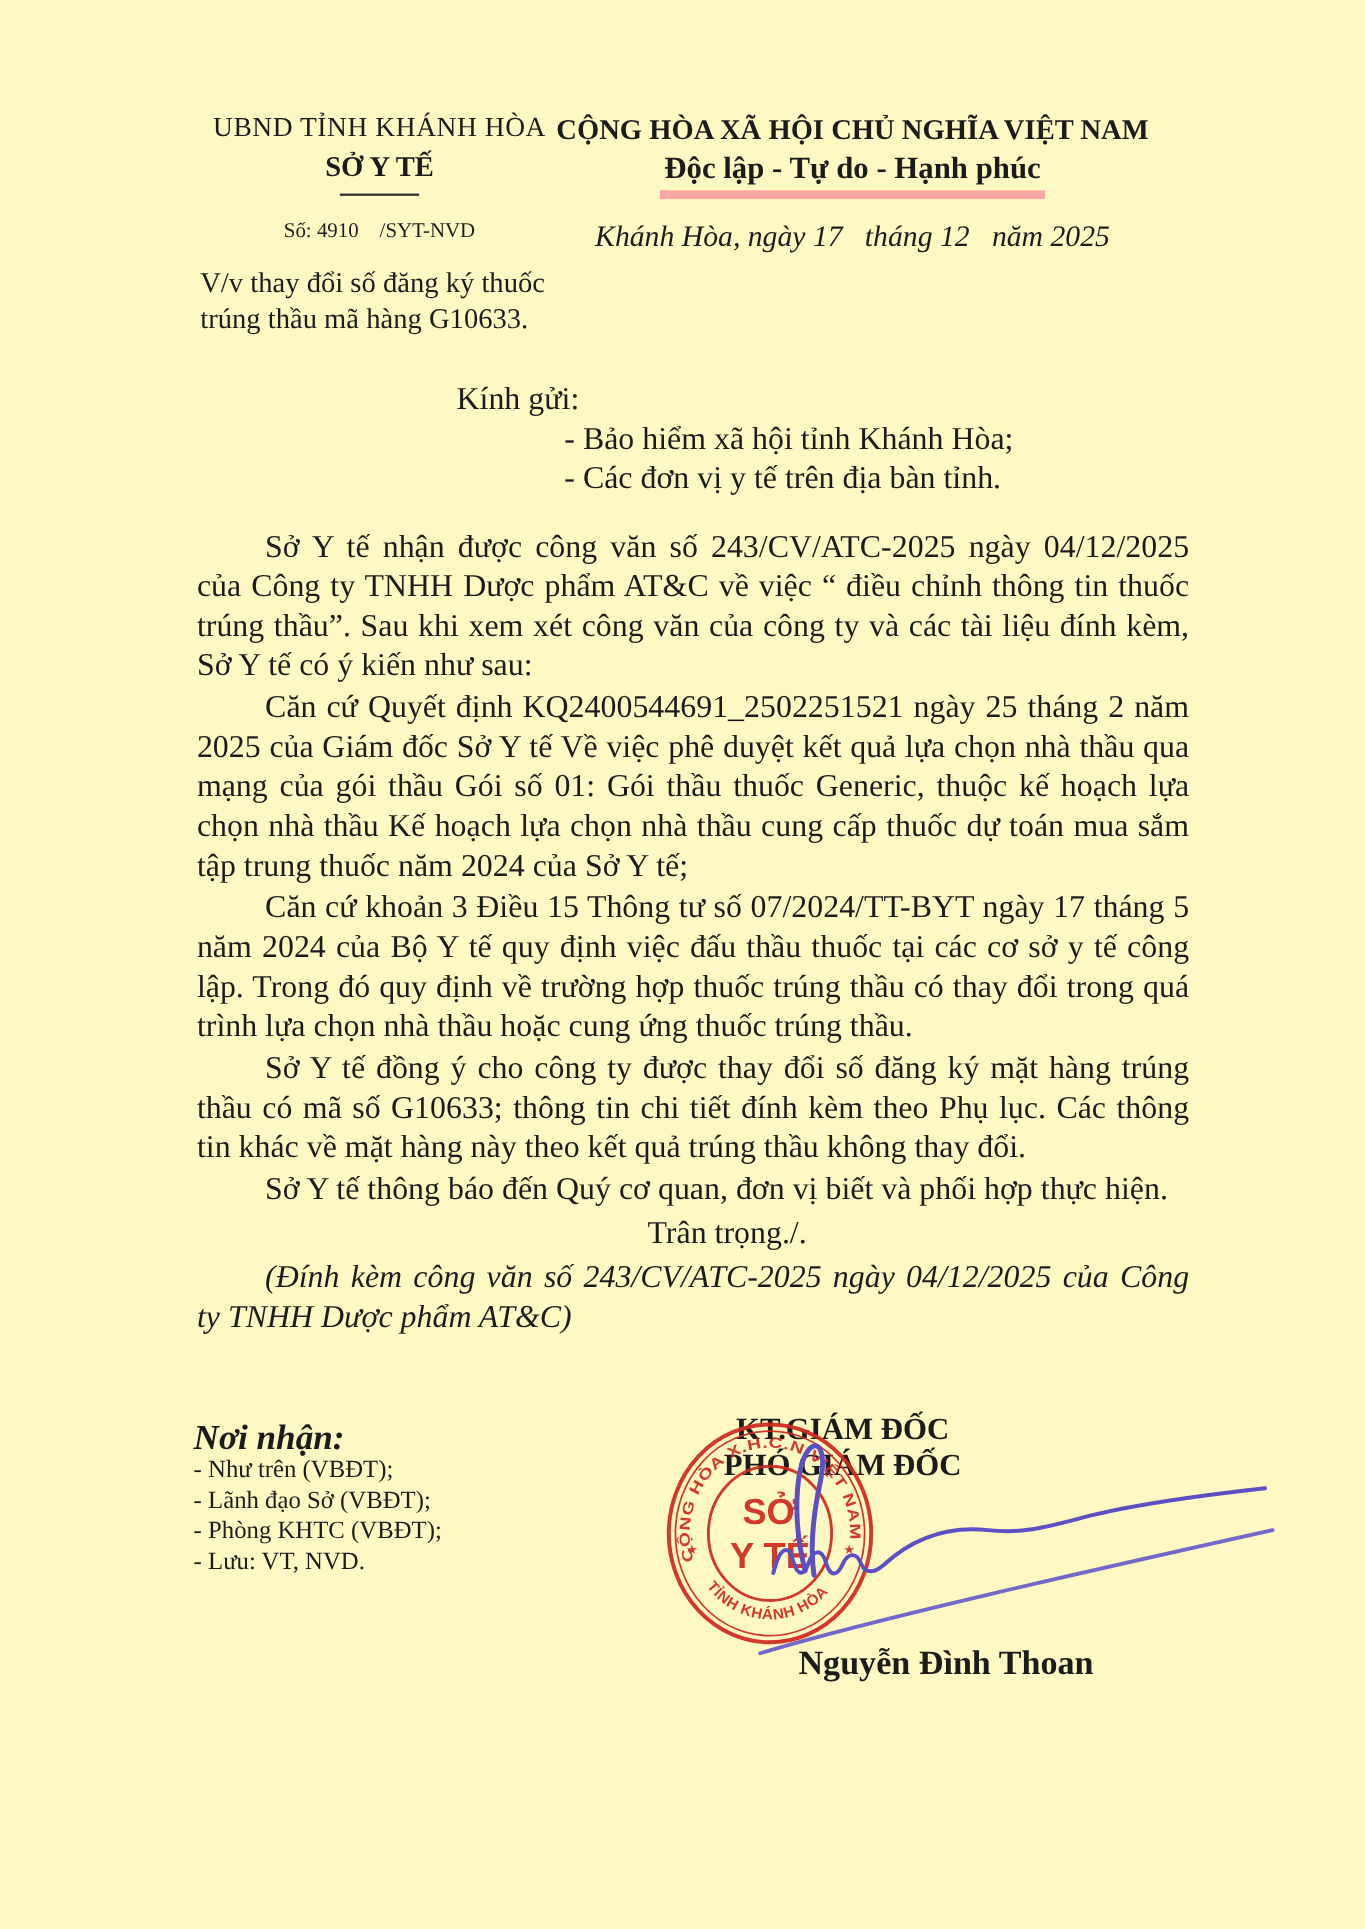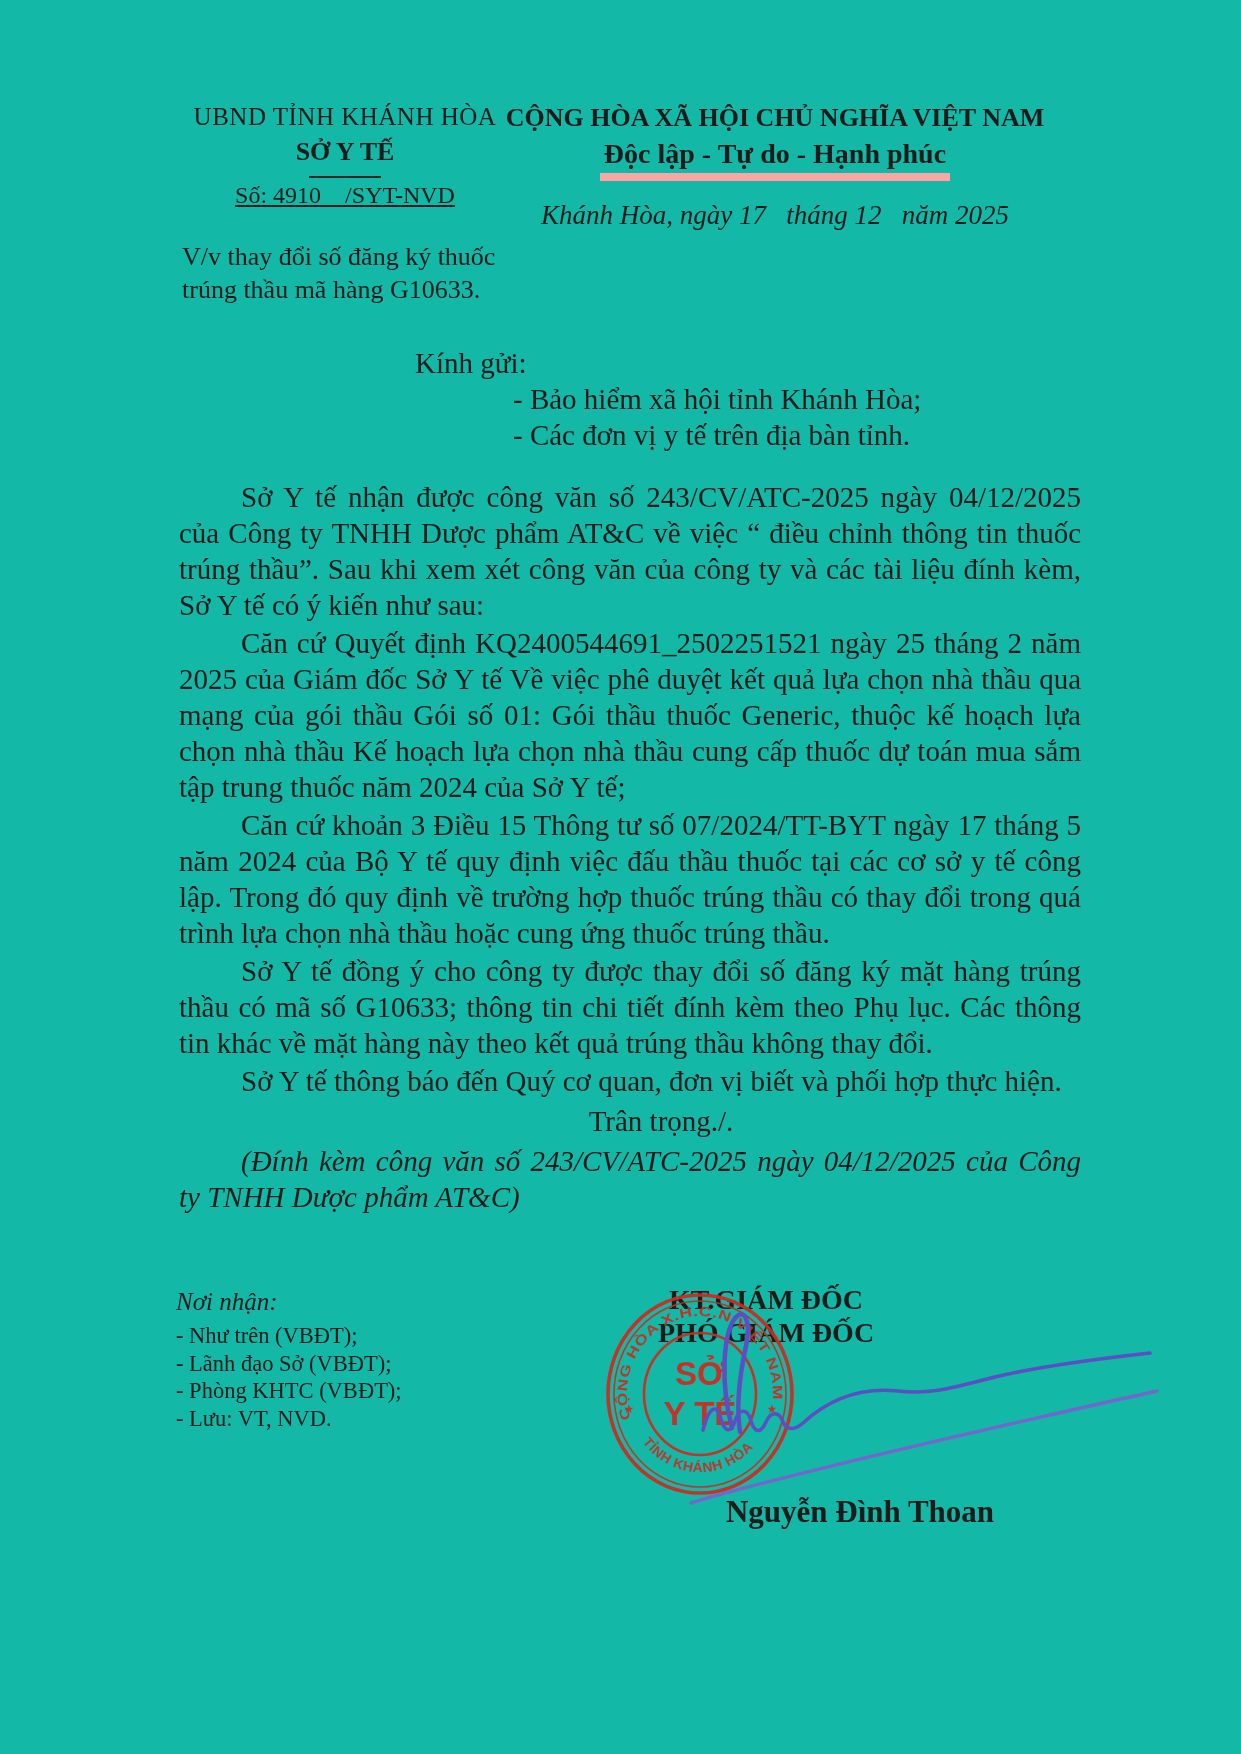--- a/index.html
+++ b/index.html
@@ -1,50 +1,50 @@
 <!DOCTYPE html>
 <html lang="vi"><head>
 <meta charset="utf-8">
 <style>
   html,body { margin:0; padding:0; background:#ffffff; }
   .page {
     position: relative;
     width: 1241px;
     height: 1754px;
     margin: 0 auto;
-    background: #14b8a6;
+    background: #fef9c3;
     font-family: "Liberation Serif", "DejaVu Serif", serif;
     color: #1b1b1b;
     overflow: hidden;
   }
   
   .header { position: relative; height: 318px; }
   .h-left  { position:absolute; left:160px; width:370px; text-align:center; }
   .h-right { position:absolute; left:495px; width:560px; text-align:center; }
   .parent-org { position:absolute; top:103px; left:0; right:0; font-size:25px; letter-spacing:0.5px; }
   .org-name   { position:absolute; top:137px; left:0; right:0; font-size:26px; font-weight:bold; }
   .org-underline { position:absolute; top:176px; left:50%; width:72px; margin-left:-36px; border-bottom:2px solid #2a2a2a; }
-  .doc-number { position:absolute; top:182px; left:0; right:0; font-size:24px; white-space:pre;text-decoration:underline; }
+  .doc-number { position:absolute; top:199px; left:0; right:0; font-size:19px; white-space:pre; }
   .subject    { position:absolute; top:240px; left:22px; text-align:left; font-size:26px; line-height:33px; }
   .nat-title  { position:absolute; top:103px; left:0; right:0; font-size:26px; font-weight:bold; }
   .motto-wrap { position:absolute; top:138px; left:0; right:0; }
   .motto      { display:inline-block; font-size:28px; font-weight:bold; padding:0 4px 3px 4px; border-bottom:8px solid #fca5a5; }
   .place-date { position:absolute; top:200px; left:0; right:0; font-size:27px; font-style:italic; white-space:pre; }
   
   .salutation { margin-top:27px; font-size:29px; line-height:36px; }
   .kinhgui    { margin-left:415px; }
   .recipients { margin-left:513px; }
   
   .content { margin:26px 160px 0 163px; font-size:29px; line-height:36px; }
   .content p { margin:0 0 2px 16px; text-indent:62px; text-align:justify; }
   .content p.no-justify { text-align:center; }
   .content p.closing { margin-top:4px; }
   .content p.note { margin-top:4px; font-style:italic; }
   
-  .noinhan-label { position:absolute; left:176px; top:1288px; font-size:25px; font-weight:normal; font-style:italic; }
+  .noinhan-label { position:absolute; left:176px; top:1288px; font-size:32px; font-weight:bold; font-style:italic; }
   .noinhan-list  { position:absolute; left:176px; top:1322px; font-size:22.5px; line-height:27.5px; }
   .sign-title1 { position:absolute; left:640px; top:1284px; width:252px; text-align:center; font-size:28px; font-weight:bold; white-space:nowrap; }
   .sign-title2 { position:absolute; left:640px; top:1317px; width:252px; text-align:center; font-size:28px; font-weight:bold; white-space:nowrap; }
   .signer-name { position:absolute; left:700px; top:1494px; width:320px; text-align:center; font-size:31px; font-weight:bold; white-space:nowrap; }
   .stamp-svg { position:absolute; left:602px; top:1289px; width:196px; height:210px; opacity:0.93; }
   .stamp-text { font-family:"Liberation Sans","DejaVu Sans",sans-serif; font-weight:bold; }
   .signature-svg { position:absolute; left:560px; top:1270px; width:620px; height:260px; }
 </style>
 </head>
 <body>

